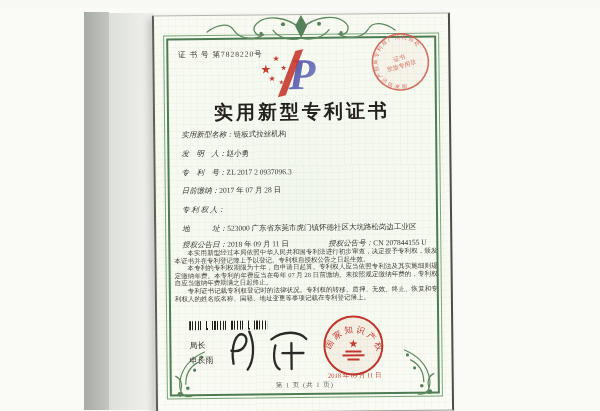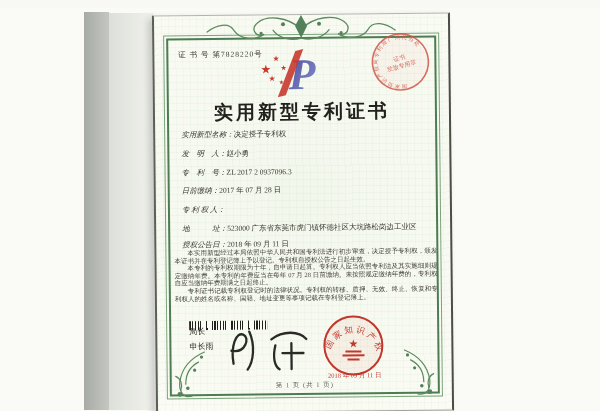--- a/index.html
+++ b/index.html
@@ -36,21 +36,21 @@
   .frow.addr{margin-bottom:4px;}
   .frow.grant{margin-top:6px;}
   .frow.grant .gleft{width:146px;display:flex;}
   .frow.grant .gright{display:flex;}
   .paras{position:absolute;left:18px;right:13px;top:233px;font-size:6.5px;
     line-height:7.6px;color:#45433c;text-align:justify;}
   .paras p{margin:0;text-indent:2em;}
   .barcode{position:absolute;left:32px;top:305px;width:78px;height:9px;
     background:repeating-linear-gradient(90deg,#23201c 0 1.5px,#fbfcf5 1.5px 2.6px,
       #23201c 2.6px 3.4px,#fbfcf5 3.4px 6px,#23201c 6px 6.6px,#fbfcf5 6.6px 8.4px);}
-  .director{position:absolute;left:32px;top:308px;font-size:8px;color:#2e2c26;line-height:15px;}
+  .director{position:absolute;left:32px;top:322px;font-size:8px;color:#2e2c26;line-height:15px;}
   .sig{position:absolute;left:62px;top:308px;}
   .seal{position:absolute;left:164px;top:299px;width:64px;height:64px;}
   .seal-date{position:absolute;left:158px;top:357px;width:78px;text-align:center;
     font-size:6.5px;color:#c2372b;white-space:nowrap;}
   .pagefoot{position:absolute;left:0;right:0;top:366px;text-align:center;
     font-size:6.5px;color:#5d6054;letter-spacing:1px;}
   .star{position:absolute;color:#c8392e;line-height:1;}
 </style>
 </head>
 <body>
@@ -141,21 +141,21 @@
         <text x="32" y="30" text-anchor="middle" font-size="6" fill="#cf5647" font-family="Liberation Sans, sans-serif">证书</text>
         <text x="32" y="38" text-anchor="middle" font-size="6" fill="#cf5647" font-family="Liberation Sans, sans-serif">发放专用章</text>
       </g>
     </svg>
 
     <div class="title">实用新型专利证书</div>
 
     <div class="fields">
       <div class="frow">
         <span class="lab">实用新型名称：</span>
-        <span class="val">决定授予专利权</span>
+        <span class="val">链板式拉丝机构</span>
       </div>
       <div class="frow">
         <span class="lab">发　明　人：</span>
         <span class="val">赵小勇</span>
       </div>
       <div class="frow">
         <span class="lab">专　利　号：</span>
         <span class="val">ZL 2017 2 0937096.3</span>
       </div>
       <div class="frow">
@@ -166,20 +166,24 @@
         <span class="lab">专 利 权 人：</span>
       </div>
       <div class="frow addr">
         <span class="lab">地　　　址：</span>
         <span class="val" style="max-width:212px;">523000 广东省东莞市虎门镇怀德社区大坑路松岗边工业区</span>
       </div>
       <div class="frow grant">
         <span class="gleft">
           <span class="lab">授权公告日：</span>
           <span class="val">2018 年 09 月 11 日</span>
+        </span>
+        <span class="gright">
+          <span class="lab">授权公告号：</span>
+          <span class="val">CN 207844155 U</span>
         </span>
       </div>
     </div>
 
     <div class="paras">
       <p>本实用新型经过本局依照中华人民共和国专利法进行初步审查，决定授予专利权，颁发本证书并在专利登记簿上予以登记。专利权自授权公告之日起生效。</p>
       <p>本专利的专利权期限为十年，自申请日起算。专利权人应当依照专利法及其实施细则规定缴纳年费。本专利的年费应当在每年 07 月 28 日前缴纳。未按照规定缴纳年费的，专利权自应当缴纳年费期满之日起终止。</p>
       <p>专利证书记载专利权登记时的法律状况。专利权的转移、质押、无效、终止、恢复和专利权人的姓名或名称、国籍、地址变更等事项记载在专利登记簿上。</p>
     </div>
 

